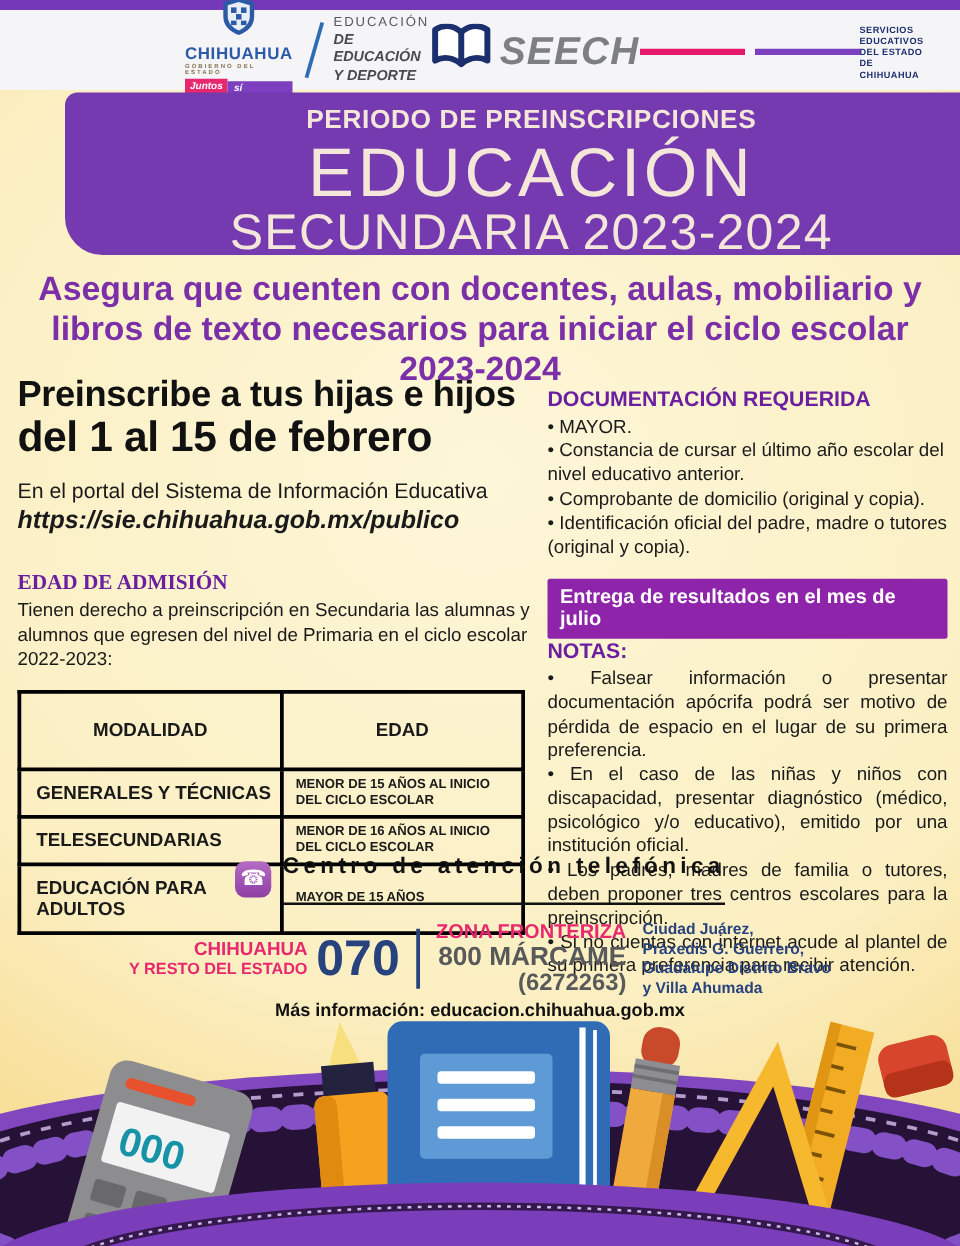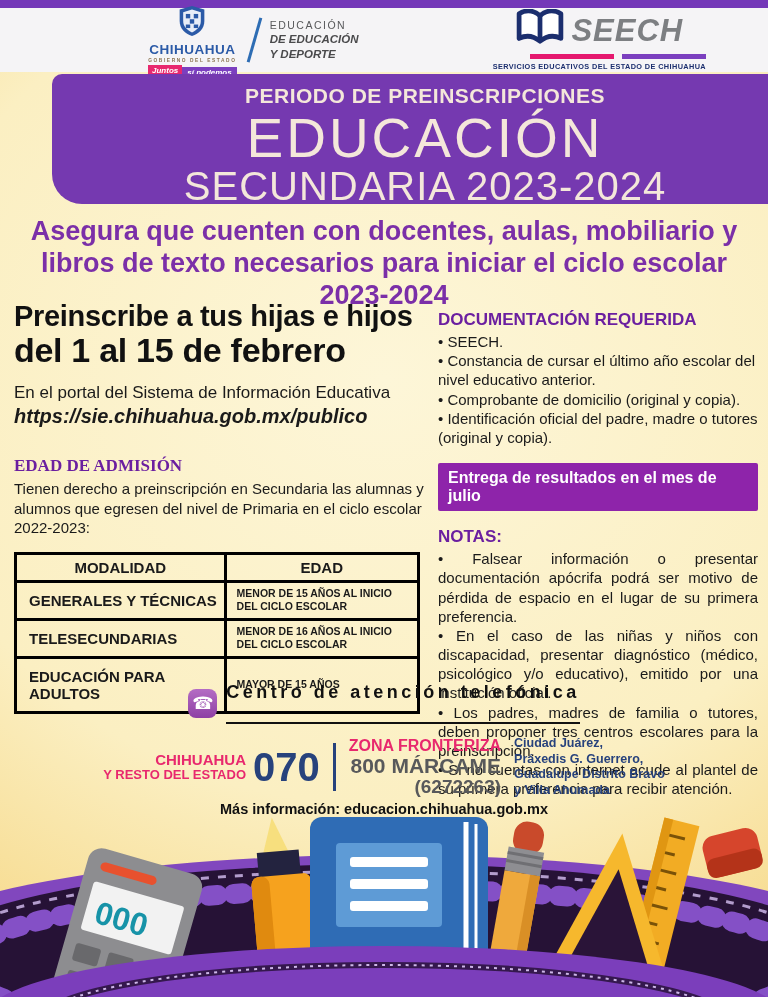--- a/index.html
+++ b/index.html
@@ -16,21 +16,21 @@
   .gov-logo { display:flex; flex-direction:column; align-items:center; }
   .gov-name { font-size:13.5px; font-weight:900; color:#2B5AA7; letter-spacing:.5px; margin-top:1px; }
   .gov-sub { font-size:4.8px; font-weight:700; color:#8A7350; letter-spacing:1.6px; margin-top:1px; }
   .gov-slogan { display:flex; margin-top:2px; font-style:italic; font-weight:800; font-size:8px; color:#fff; }
   .slogan-1 { background:#E8286E; padding:1px 4px; }
   .slogan-2 { background:#7B3FBF; padding:1px 5px; transform:translateY(2px); }
   .slash { width:3px; height:46px; background:#2E6DB4; transform:rotate(16deg); margin:0 14px 0 16px; }
   .secretaria { color:#4A4A4C; line-height:1.25; }
   .sec-l1 { font-size:10.5px; letter-spacing:1.5px; color:#57585A; }
   .sec-l2, .sec-l3 { font-size:11.5px; font-weight:800; font-style:italic; }
-  .seech-block { margin-left:auto; margin-right:62px; display:flex; flex-direction:column; align-items:center; }
+  .seech-block { margin-left:auto; margin-right:62px; display:flex; flex-direction:row; align-items:center; }
   .seech-top { display:flex; align-items:center; gap:6px; }
   .seech-name { font-size:31px; font-weight:800; font-style:italic; color:#7D7F82; letter-spacing:1px; line-height:1; }
   .seech-bars { display:flex; gap:8px; margin-top:3px; width:100%; justify-content:flex-end; }
   .bar-pink { width:84px; height:5px; background:#E5186E; }
   .bar-purple { width:84px; height:5px; background:#7B3FBF; }
   .seech-full { font-size:7.3px; font-weight:700; color:#1B2E6E; letter-spacing:.4px; margin-top:3px; }
 
   
   .banner { position:absolute; top:74px; left:4px; width:746px; height:130px; background:#7539B0;
             border-radius:10px 10px 30px 30px; text-align:center; color:#F4E7DA; padding-top:10px;margin-left:48px; }
@@ -45,31 +45,31 @@
   .left-col { position:absolute; left:14px; top:300px; width:414px; color:#1A1A1A; }
   .headline1 { font-size:29px; font-weight:900; color:#111; letter-spacing:-.3px; }
   .headline2 { font-size:34px; font-weight:900; color:#111; letter-spacing:-.3px; line-height:1.0; }
   .portal-label { font-size:17px; margin-top:16px; color:#1A1A1A; }
   .portal-url { font-size:20px; font-weight:800; font-style:italic; margin-top:2px; }
   .section-h { font-size:17px; font-weight:800; color:#6B1FA0; }
   .edad-h { margin-top:28px;font-family:Liberation Serif, serif; }
   .edad-body { font-size:15px; line-height:1.3; margin-top:3px; }
   table.age { border-collapse:collapse; margin-top:14px; width:406px; }
   .age th, .age td { border:3px solid #000; }
-  .age th { font-size:15px; font-weight:800; text-align:center; padding:4px 4px; }
+  .age th { font-size:15px; font-weight:800; text-align:center; padding:21px 4px; }
   .td1 { font-size:15px; font-weight:800; padding:9px 4px 9px 12px; width:52%; }
   .td2 { font-size:10.5px; font-weight:800; line-height:1.3; padding:4px 6px 4px 10px; }
 
   .right-col { position:absolute; left:438px; top:310px; width:320px; color:#1A1A1A; }
   .bullets { margin-top:2px; }
   .bullet-item { font-size:15px; line-height:1.28; }
   .bullet-item::before { content:"• "; }
   .results-banner { margin-top:16px; background:#8E24AA; color:#FFFFFF; font-size:16px; font-weight:700;
                     padding:6px 10px; border-radius:2px; }
-  .notas-h { margin-top:16px; }
+  .notas-h { }
   .justify .bullet-item { text-align:justify; }
 
   
   .contact { position:absolute; top:682px; left:0; width:768px; text-align:center; }
   .cc-title-row { display:flex; justify-content:center; align-items:center; gap:9px; }
   .phone-badge { width:29px; height:29px; border-radius:8px; background:linear-gradient(#B46CC4,#8E3FA4);
                  color:#fff; font-size:17px; display:flex; align-items:center; justify-content:center; }
   .cc-title { font-size:18px; font-weight:800; letter-spacing:3.5px; color:#111;
               border-bottom:2.5px solid #111; padding-bottom:19px; }
   .phone-row { display:flex; justify-content:center; align-items:center; gap:13px; margin-top:12px; }
@@ -184,21 +184,21 @@
             <td class="td2">MAYOR DE 15 AÑOS</td>
           </tr>
         </tbody>
     </table>
   </div>
 
   <div class="right-col">
     <div class="section-h">DOCUMENTACIÓN REQUERIDA</div>
     <div class="bullets">
 
-    <div class="bullet-item">SEECH.</div>
+    <div class="bullet-item">MAYOR.</div>
         <div class="bullet-item">Constancia de cursar el último año escolar del nivel educativo anterior.</div>
         <div class="bullet-item">Comprobante de domicilio (original y copia).</div>
         <div class="bullet-item">Identificación oficial del padre, madre o tutores (original y copia).</div>
       </div>
     <div class="results-banner">Entrega de resultados en el mes de julio</div>
     <div class="section-h notas-h">NOTAS:</div>
     <div class="bullets justify">
 
     <div class="bullet-item">Falsear información o presentar documentación apócrifa podrá ser motivo de pérdida de espacio en el lugar de su primera preferencia.</div>
         <div class="bullet-item">En el caso de las niñas y niños con discapacidad, presentar diagnóstico (médico, psicológico y/o educativo), emitido por una institución oficial.</div>

